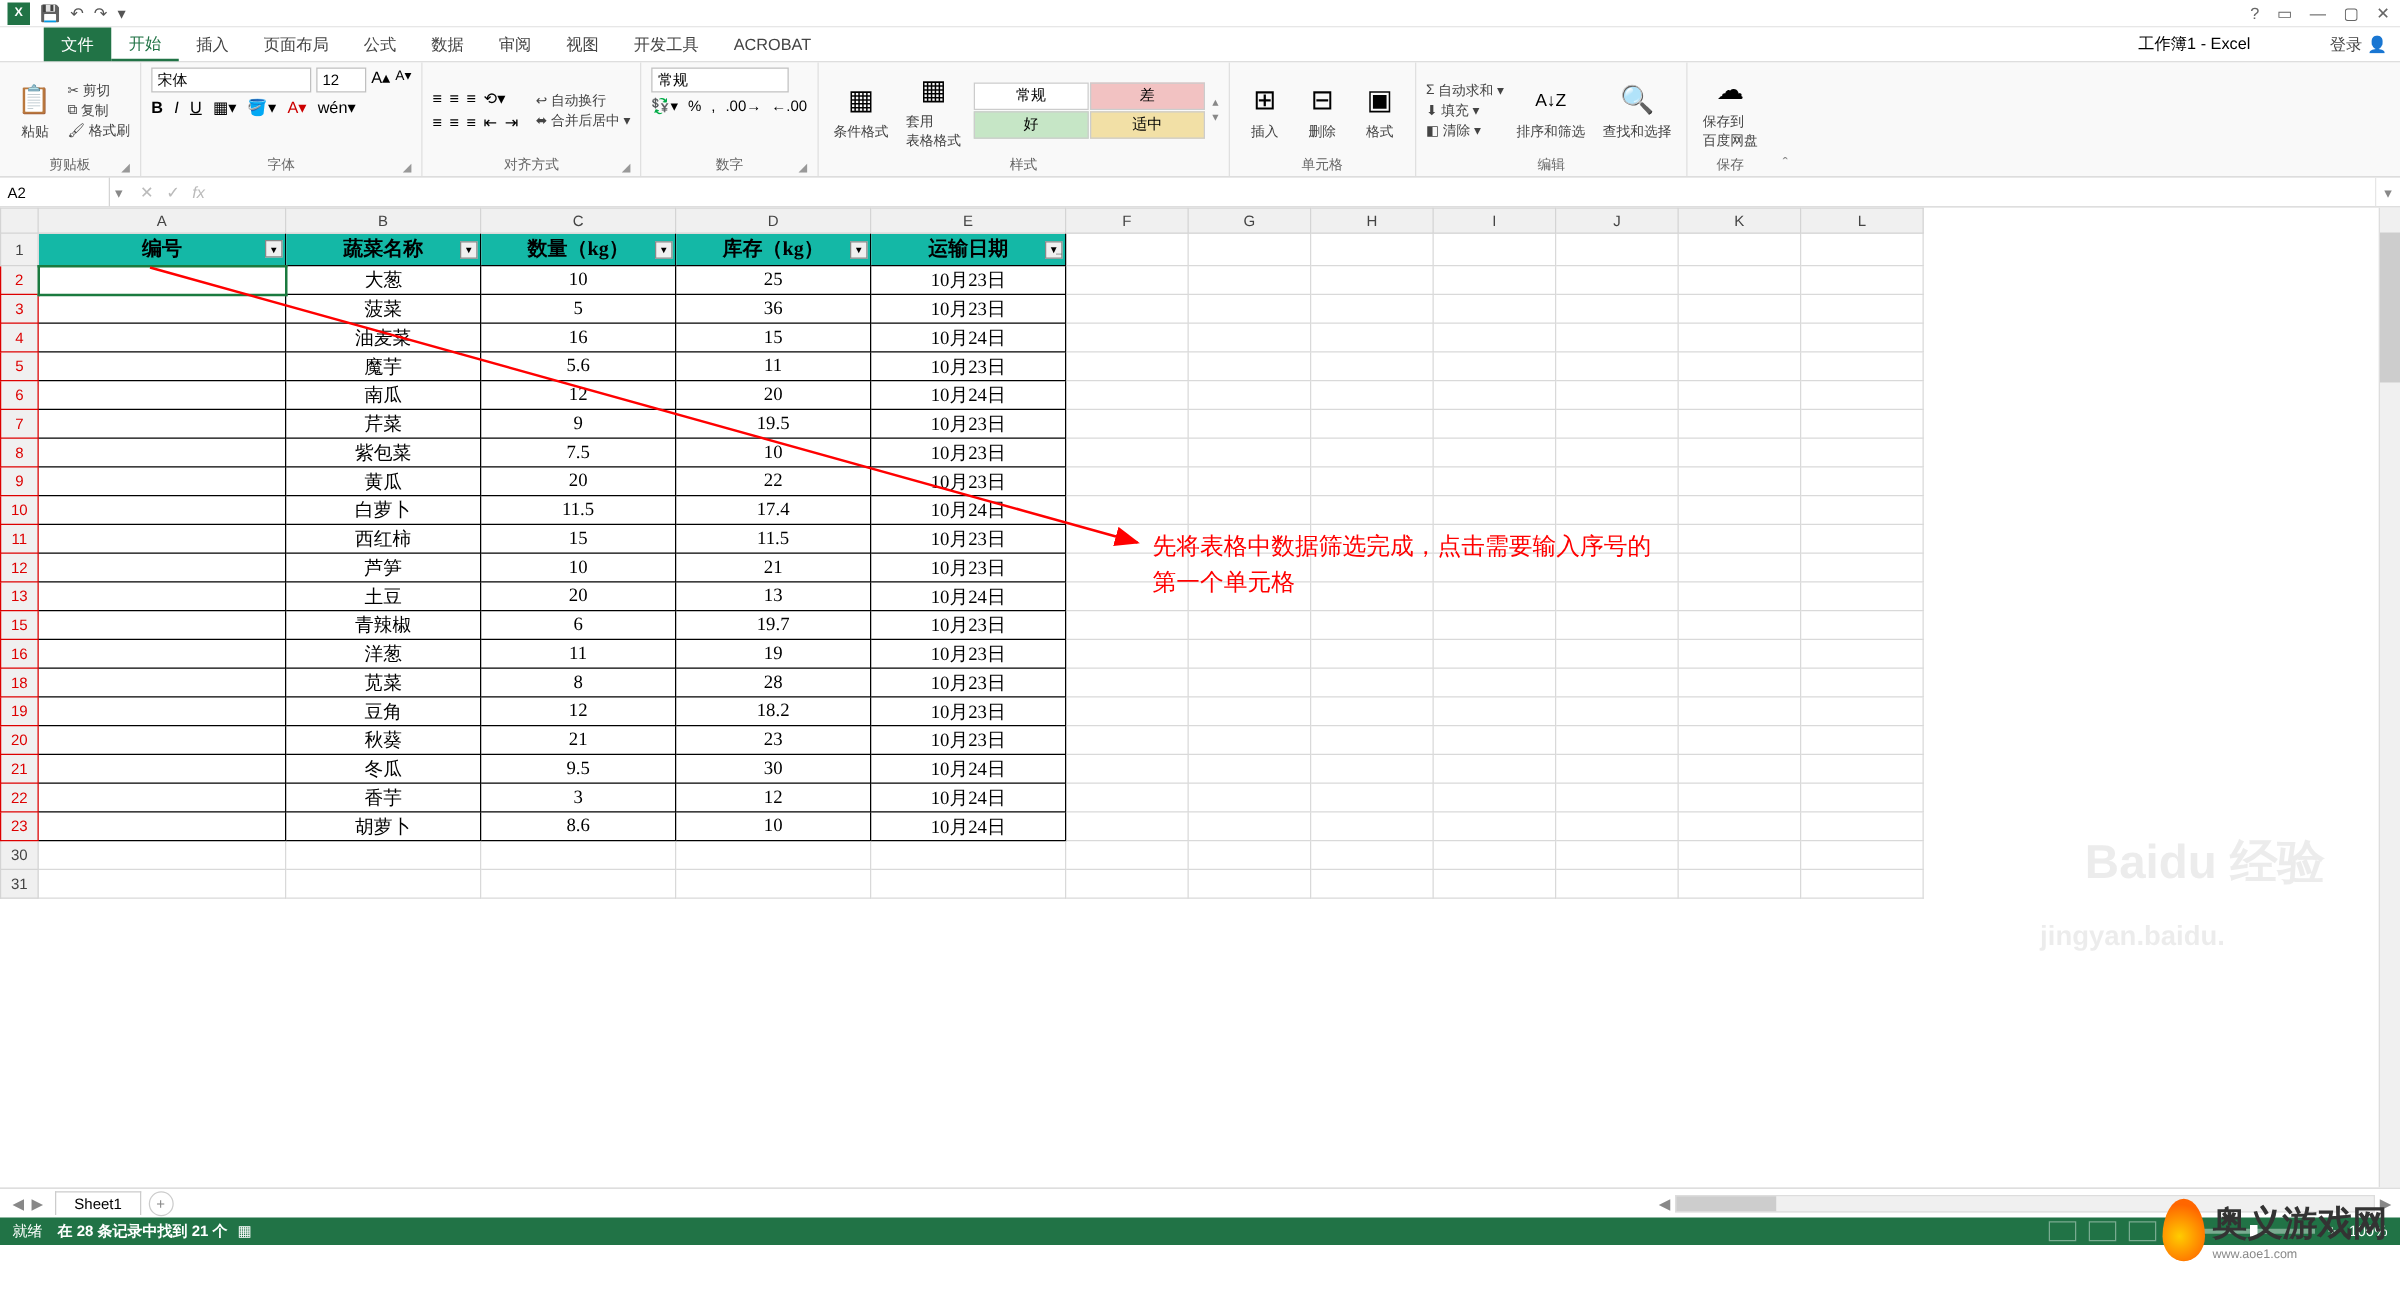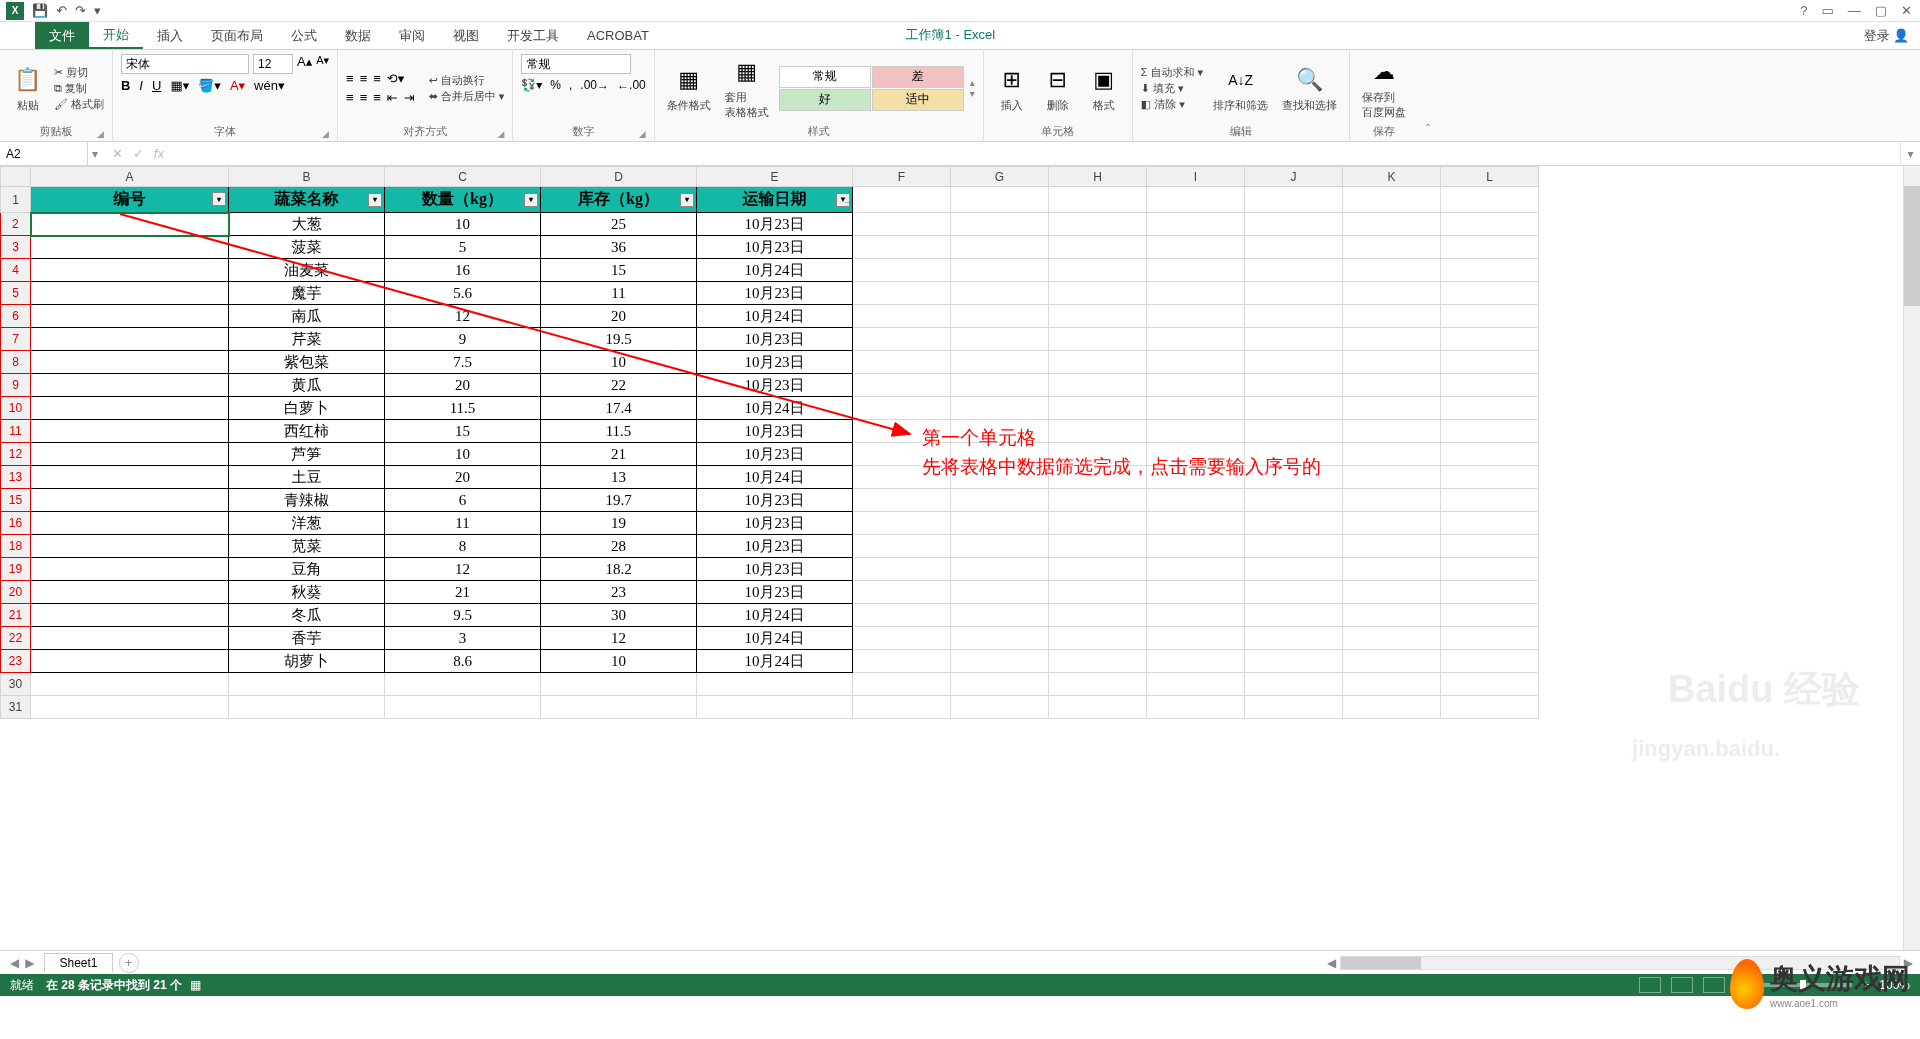--- a/index.html
+++ b/index.html
@@ -3,21 +3,21 @@
 <meta charset="utf-8">
 <style>
 * { box-sizing: border-box; margin: 0; padding: 0; font-family: "Microsoft YaHei", SimSun, sans-serif; }
 body { background: #fff; font-size: 12px; overflow: hidden; width: 1920px; height: 1039px; position: relative; }
 
 
 .titlebar { height: 22px; background: #fff; display: flex; align-items: center; border-bottom: 1px solid #e0e0e0; }
 .titlebar .qat { display: flex; align-items: center; gap: 8px; padding-left: 6px; }
 .titlebar .qat .xl-icon { width: 18px; height: 18px; background: #217346; color: #fff; display: flex; align-items: center; justify-content: center; font-size: 10px; font-weight: bold; }
 .titlebar .qat span { color: #555; font-size: 13px; }
-.titlebar .title { flex: 1; text-align: center; color: #0f766e; font-size: 13px; margin-top: 48px; }
+.titlebar .title { flex: 1; text-align: right; color: #000000; font-size: 13px; margin-top: 48px; }
 .titlebar .wincontrols { display: flex; gap: 14px; padding-right: 8px; color: #666; font-size: 13px; }
 
 
 .menutabs { height: 28px; background: #fff; display: flex; align-items: stretch; border-bottom: 1px solid #d4d4d4; padding-left: 35px; }
 .menutabs .filetab { background: #217346; color: #fff; padding: 0 14px; display: flex; align-items: center; font-size: 13px; }
 .menutabs .tab { padding: 0 14px; display: flex; align-items: center; color: #444; font-size: 13px; cursor: pointer; }
 .menutabs .tab.active { border-bottom: 2px solid #217346; color: #217346; }
 .menutabs .spacer { flex: 1; }
 .menutabs .login { padding: 0 10px; display: flex; align-items: center; color: #444; font-size: 13px; gap: 4px; }
 
@@ -689,22 +689,22 @@
 
   <svg class="annotation-arrow" width="920" height="280" style="left:40px;top:36px;">
     <defs>
         <marker id="arrowhead" markerWidth="10" markerHeight="8" refX="9" refY="4" orient="auto">
           <polygon points="0 0, 10 4, 0 8" fill="#ff0000"></polygon>
         </marker>
       </defs>
     <line x1="80" y1="12" x2="870" y2="232" stroke="#ff0000" stroke-width="2" marker-end="url(#arrowhead)"></line>
   </svg>
   <div class="annotation-text" style="left:922px;top:258px;">
+    <div>先将表格中数据筛选完成，点击需要输入序号的</div>
     <div>第一个单元格</div>
-    <div>先将表格中数据筛选完成，点击需要输入序号的</div>
   </div>
 
   <div class="watermark" style="right:60px;top:498px;">Baidu 经验</div>
   <div class="watermark" style="right:140px;top:570px;font-size:22px;">jingyan.baidu.</div>
 
   <div style="position:absolute;right:0;top:0;width:17px;height:100%;background:#f0f0f0;border-left:1px solid #ddd;">
     <div style="position:absolute;top:20px;width:100%;height:120px;background:#cdcdcd;"></div>
   </div>
 </div>
 

